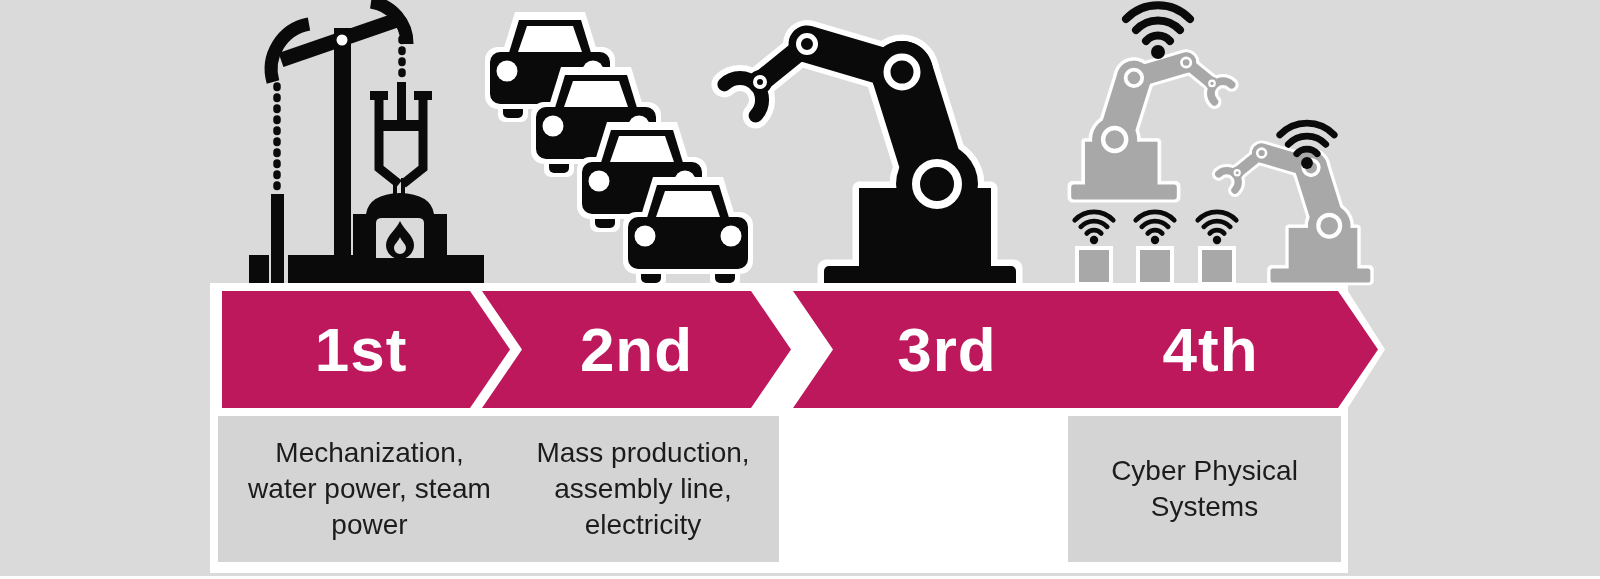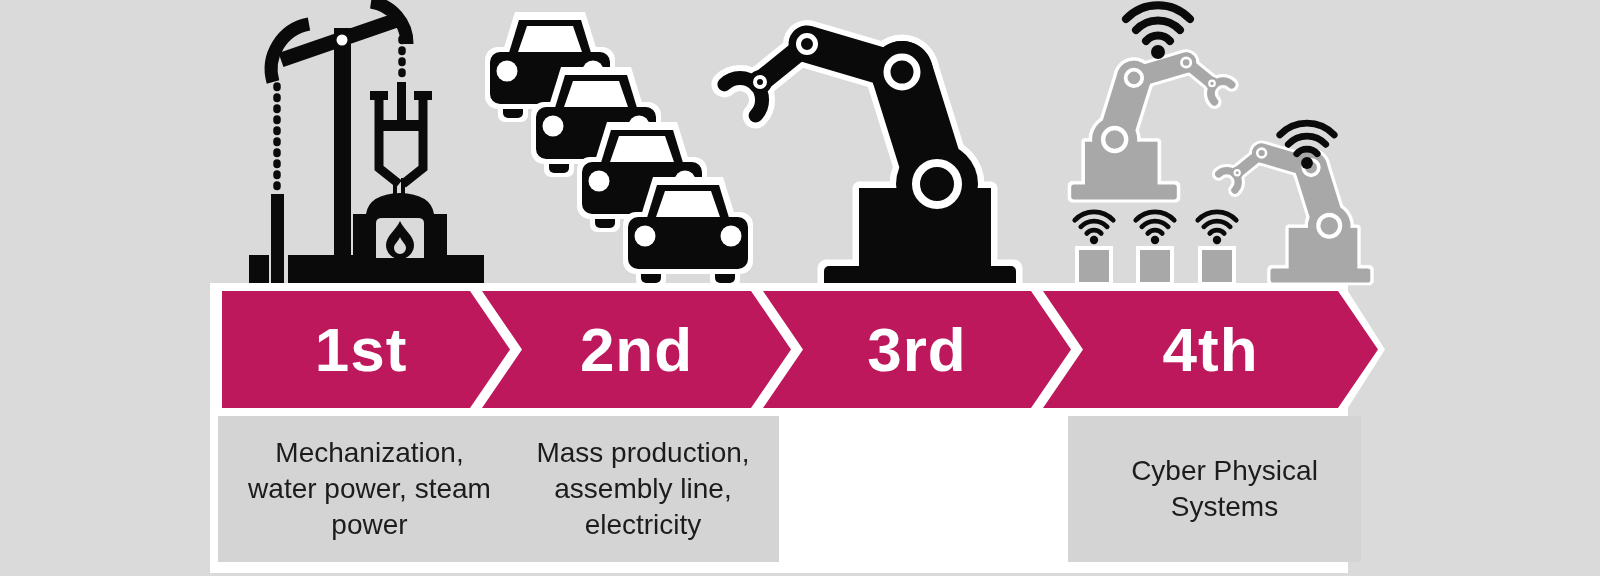--- a/index.html
+++ b/index.html
@@ -22,40 +22,40 @@
     position:absolute;top:291px;height:117px;
     background:#be185d;
     display:flex;align-items:center;justify-content:center;
     color:#ffffff;font-weight:bold;font-size:62px;
     letter-spacing:1px;
   }
   .a-first{clip-path:polygon(0 0, calc(100% - 40px) 0, 100% 50%, calc(100% - 40px) 100%, 0 100%);}
   .a-chev{clip-path:polygon(0 0, calc(100% - 40px) 0, 100% 50%, calc(100% - 40px) 100%, 0 100%, 40px 50%);}
   .a1{left:222px;width:288px;padding-left:30px;padding-right:40px;box-sizing:border-box;}
   .a2{left:482px;width:309px;}
-  .a3{left:763px;width:308px;}
+  .a3{left:793px;width:308px;}
   .a4{left:1043px;width:335px;}
   .a-chev{padding-left:40px;padding-right:40px;box-sizing:border-box;}
   .tip-outline{
     position:absolute;left:1043px;top:285px;width:342px;height:129px;
     background:#ffffff;
     clip-path:polygon(0 0, calc(100% - 41px) 0, 100% 50%, calc(100% - 41px) 100%, 0 100%, 40px 50%);
   }
   .box{
     position:absolute;top:416px;height:146px;
     background:#d4d4d4;
     display:flex;align-items:center;justify-content:center;
     text-align:center;
     font-size:28px;line-height:36px;color:#1c1c1c;
     white-space:pre-line;
   }
   .b1{left:218px;width:279px;padding-left:12px;}
   .b2{left:507px;width:272px;}
   .b3{left:788px;width:270px;}
-  .b4{left:1068px;width:273px;padding-left:20px;}
+  .b4{left:1068px;width:273px;}
 </style>
 </head>
 <body>
 
 <div class="stage">
 
   <svg width="0" height="0" style="position:absolute" aria-hidden="true">
     <defs>
       <g id="wifi-def">
         <circle cx="0" cy="0" r="7" fill="currentColor"></circle>

